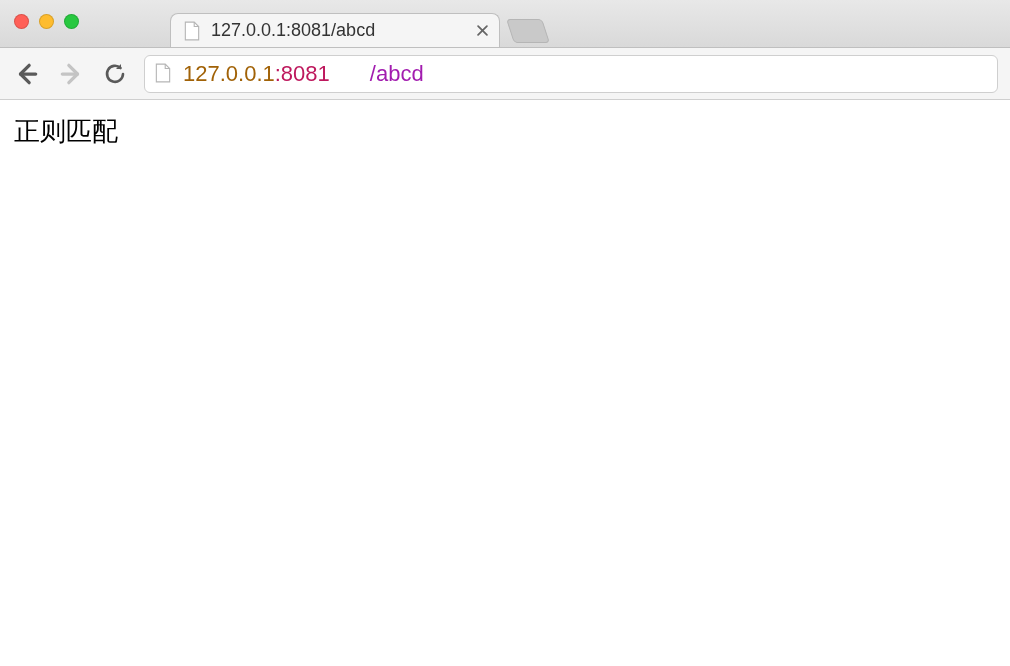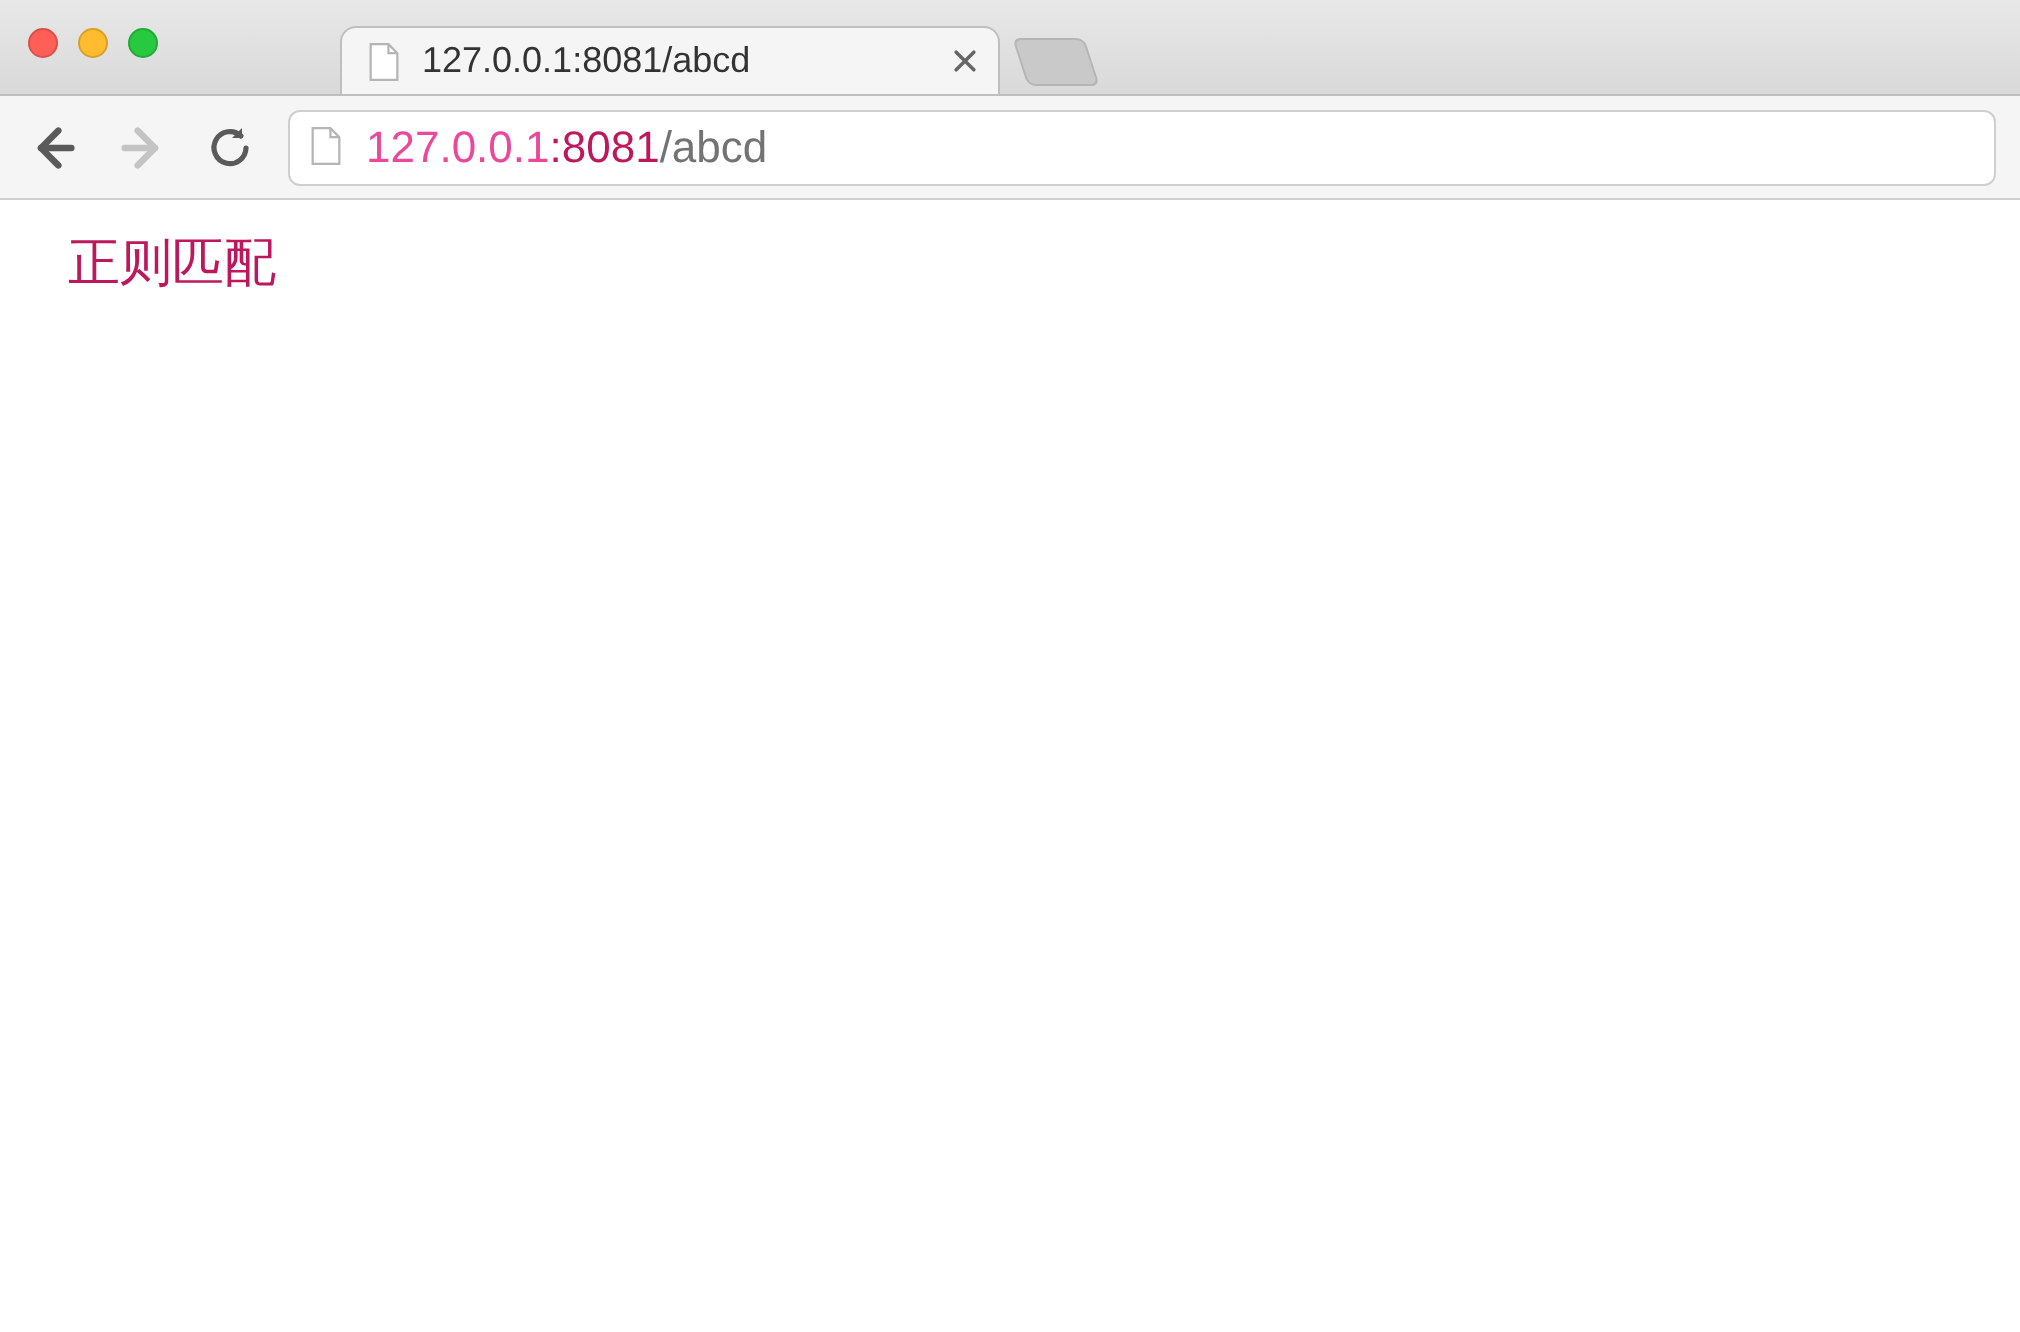--- a/index.html
+++ b/index.html
@@ -88,32 +88,31 @@
       background:#fff;
       border:1px solid #cfcfcf;
       border-radius:6px;
       display:flex;
       align-items:center;
       padding:0 10px;
       gap:10px;
       font-size:22px;
       color:#333;
     }
-    .omnibox .url-host { color:#ec4899; }
+    .omnibox .url-host { color:#a16207; }
     .omnibox .url-port { color:#be185d; }
-    .omnibox .url-path { color:#737373; }
+    .omnibox .url-path { color:#a21caf;margin-left:40px; }
     .omnibox .page-icon { width:18px; height:22px; flex:0 0 auto; color:#b5b5b5; }
 
     
     .viewport {
       padding:14px 14px;
       font-size:26px;
       font-family:"PingFang SC","Hiragino Sans GB","Microsoft YaHei",sans-serif;
-      color:#be185d;
-      margin-left:20px;
+      color:#000000;
     }
 
     
     svg { display:block; }
   </style>
 </head>
 <body>
 
 <div class="titlebar">
   <div class="traffic-lights">

